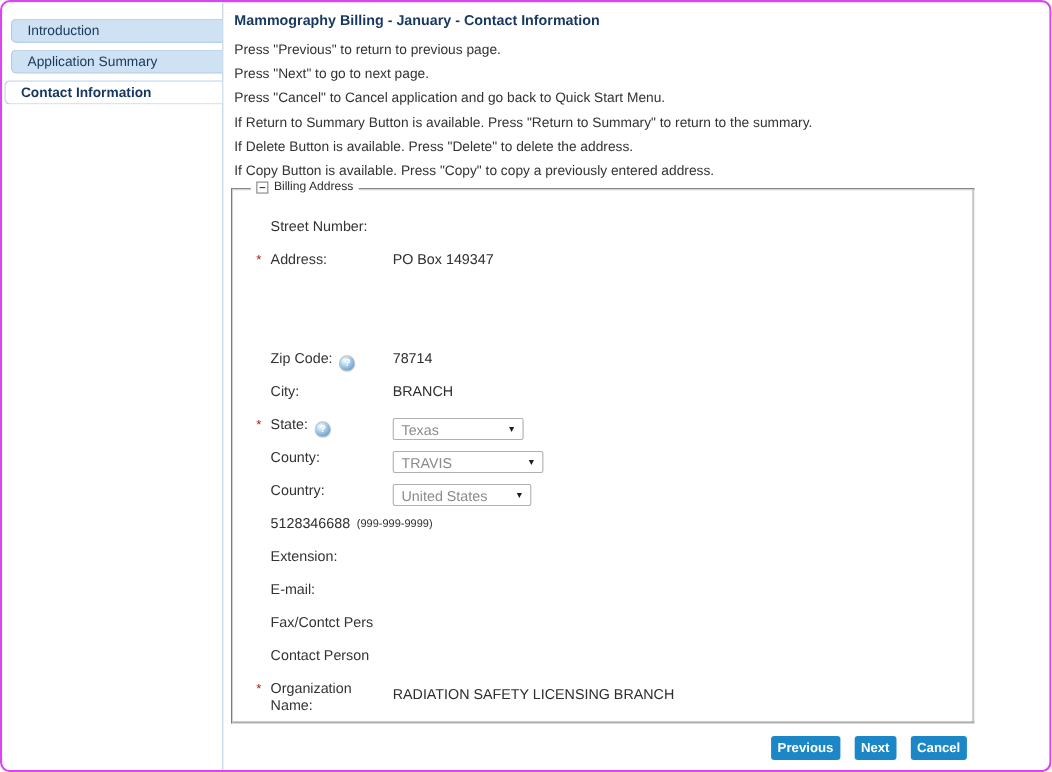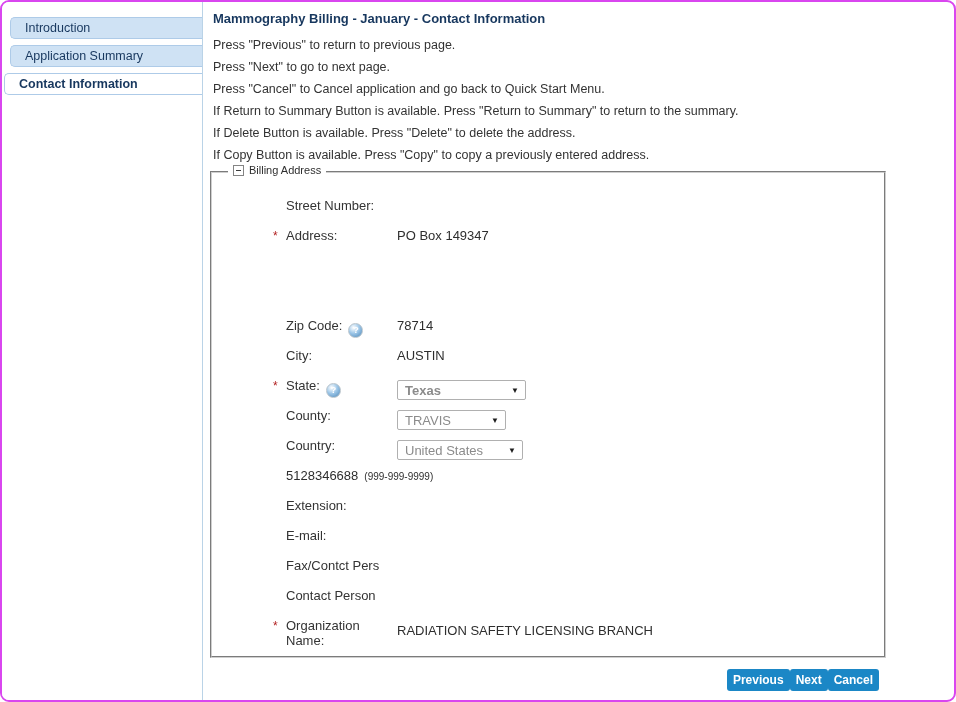--- a/index.html
+++ b/index.html
@@ -41,21 +41,21 @@
     font-size:11px; color:#2e2e2e;
   }
   .collapse {
     position:relative; width:11px; height:11px; box-sizing:border-box;
     border:1px solid #848484; background:#fff; cursor:pointer;
   }
   .collapse::after {
     content:""; position:absolute; left:2px; right:2px; top:4px;
     height:1px; background:#3c3c3c;
   }
-  .fields { padding-top:18px;padding-left:40px; }
+  .fields { padding-top:18px; }
   .frow { position:relative; height:30px; box-sizing:border-box; padding-left:34px; display:flex; }
   .frow.tall { height:90px; }
   .frow.wrap { height:44px; }
   .req { position:absolute; left:21px; top:8px; color:#b22222; font-size:12px; }
   .flabel { flex:0 0 111px; width:111px; padding-top:7px; font-size:13px; color:#333; line-height:15px; }
   .fhelp {
     display:inline-block; width:13px; height:13px; border-radius:50%;
     background:radial-gradient(circle at 35% 28%, #ffffff, #9ec7e8 45%, #4a86b8 100%);
     border:1px solid #b9c4cc; color:#fff; font-size:9px; font-weight:bold;
     text-align:center; line-height:13px; vertical-align:-3px; margin-left:6px; cursor:pointer;
@@ -67,21 +67,21 @@
     height:20px; box-sizing:border-box; margin-top:2px;
     border:1px solid #b0b0b0; border-radius:2px; background:#fff;
     display:flex; align-items:center; justify-content:space-between;
     padding:0 6px 0 7px; color:#8b8b8b; font-size:13px; cursor:default;
   }
   .selectbox .arrow { color:#1c1c1c; font-size:8px; margin-left:8px; }
 
   
   .footer {
     width:676px; box-sizing:border-box; margin:11px 0 0 -1px; padding-right:7px;
-    display:flex; justify-content:flex-end; 
+    display:flex; justify-content:flex-end; gap:13px;
   }
   .btn {
     background:#1b87c6; color:#fff; font-weight:bold; font-size:12px;
     border:none; border-radius:3px; height:22px; padding:0 6px;
     font-family:inherit; cursor:pointer;
   }
 </style>
 </head>
 <body>
 
@@ -126,37 +126,37 @@
           </div>
           <div class="frow">
             <div class="flabel"><span>Zip Code:</span><span class="fhelp">?</span></div>
             <div class="fvalue">
               <span>78714</span>
             </div>
           </div>
           <div class="frow">
             <div class="flabel"><span>City:</span></div>
             <div class="fvalue">
-              <span>AUSTIN</span>
+              <span>BRANCH</span>
             </div>
           </div>
           <div class="frow">
             <span class="req">*</span>
             <div class="flabel"><span>State:</span><span class="fhelp">?</span></div>
             <div class="fvalue">
-              <div class="selectbox" style="width: 129px; font-weight: bold;">
+              <div class="selectbox" style="width: 119px;">
                 <span>Texas</span>
                 <span class="arrow">▼</span>
               </div>
             </div>
           </div>
           <div class="frow">
             <div class="flabel"><span>County:</span></div>
             <div class="fvalue">
-              <div class="selectbox" style="width: 109px;">
+              <div class="selectbox" style="width: 137px;">
                 <span>TRAVIS</span>
                 <span class="arrow">▼</span>
               </div>
             </div>
           </div>
           <div class="frow">
             <div class="flabel"><span>Country:</span></div>
             <div class="fvalue">
               <div class="selectbox" style="width: 126px;">
                 <span>United States</span>

